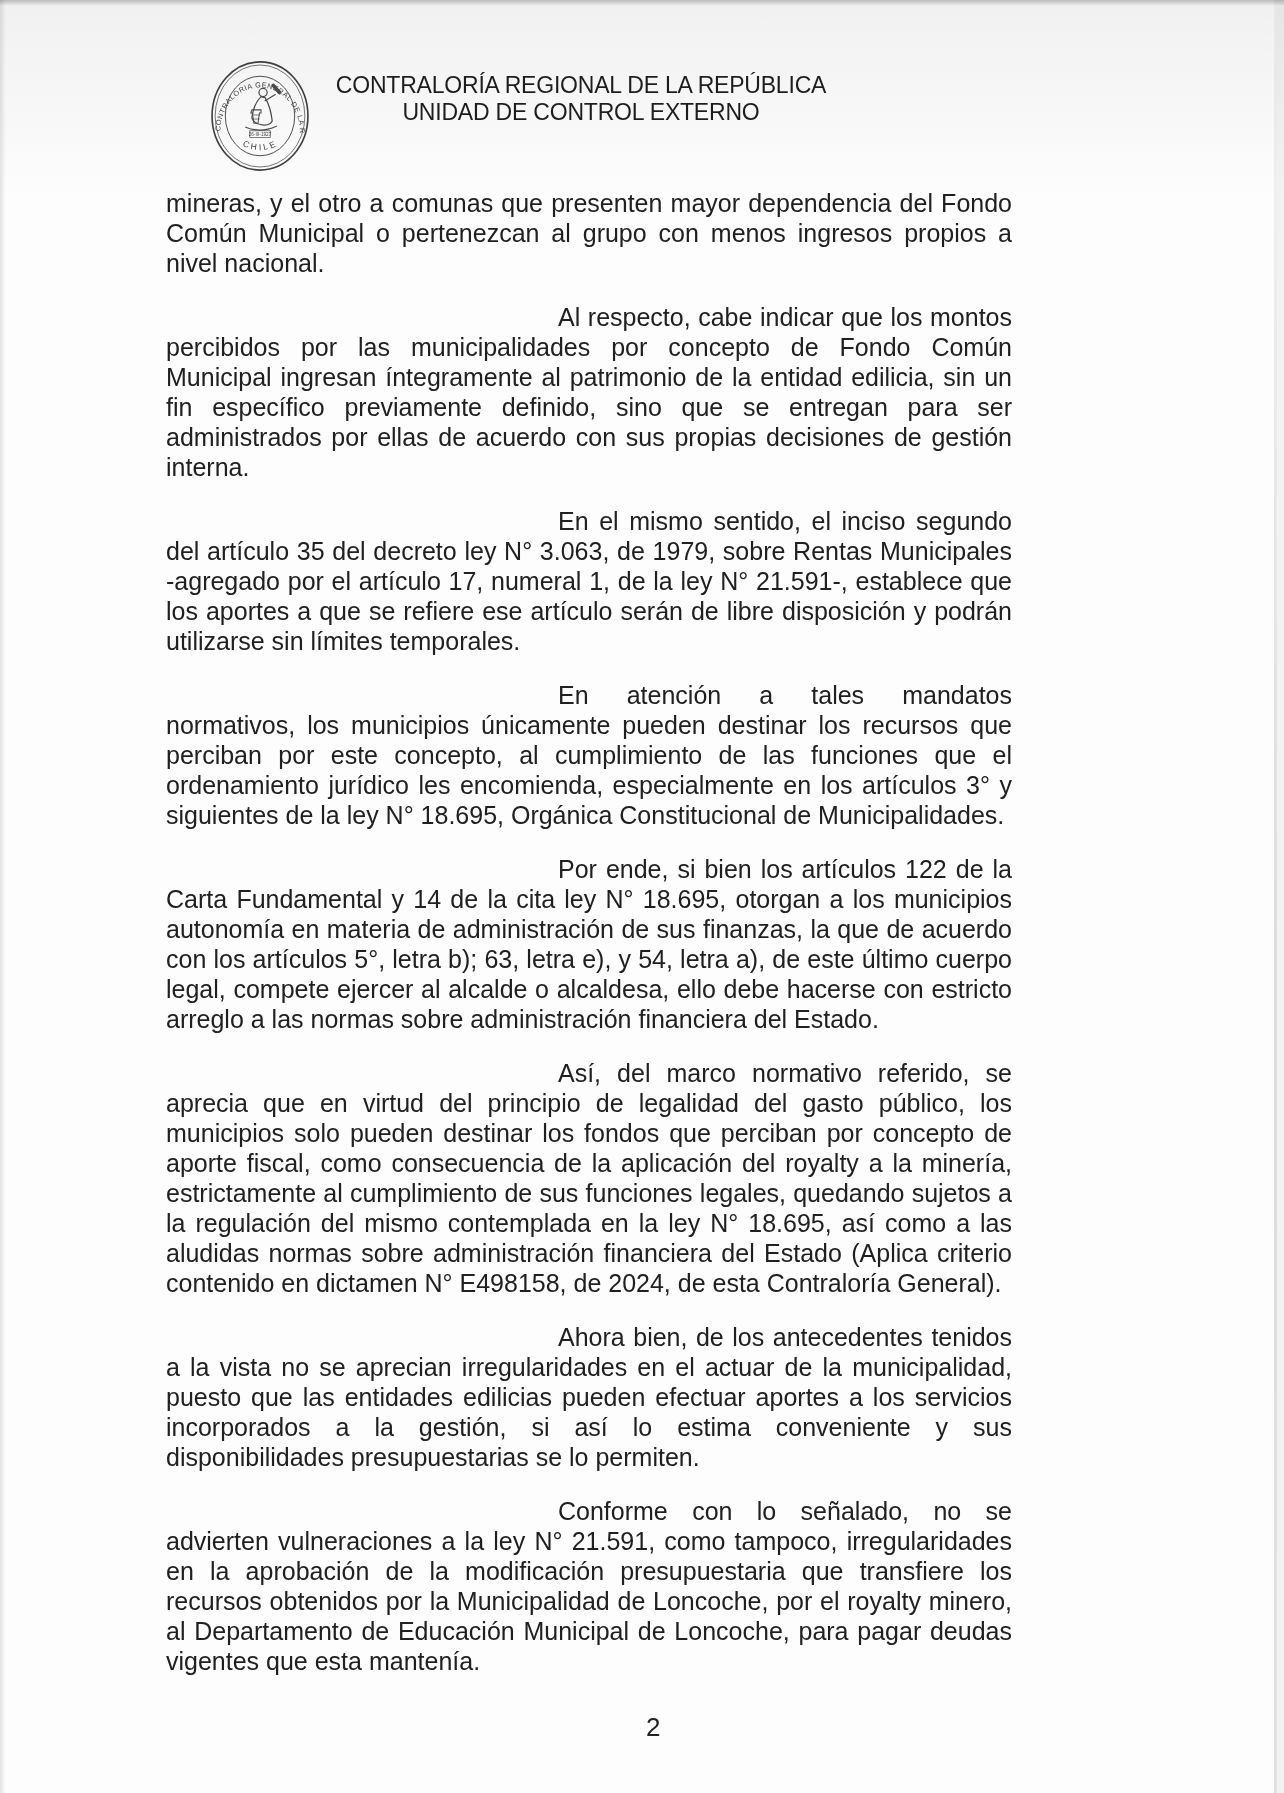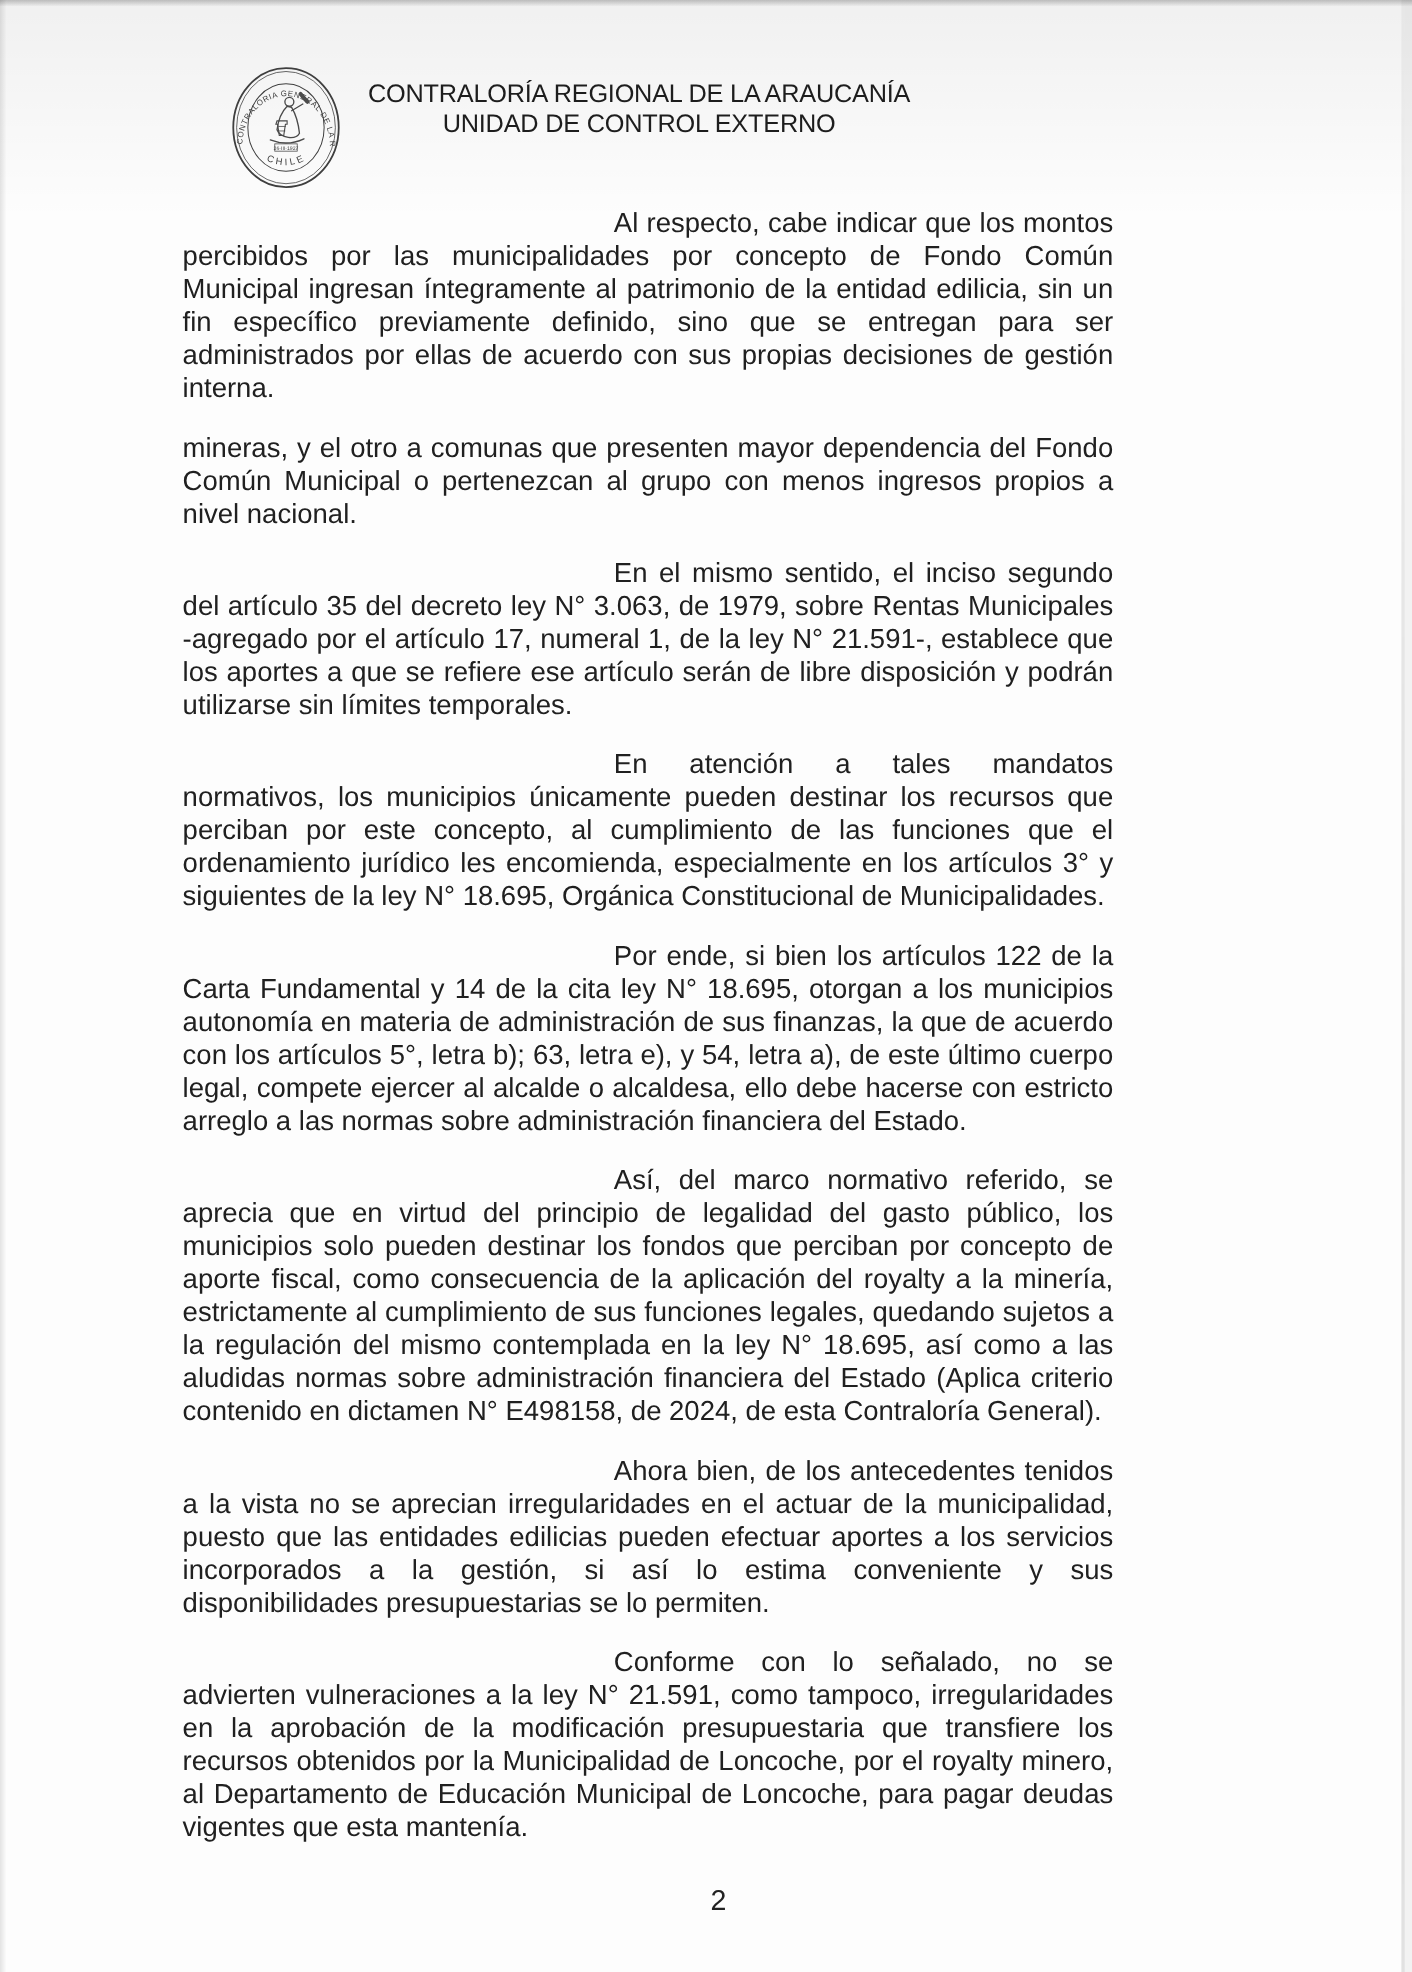--- a/index.html
+++ b/index.html
@@ -145,28 +145,28 @@
       </g>
       <rect x="40" y="70.5" width="20" height="6.5" fill="none" stroke="#4a4a4a" stroke-width="0.7"></rect>
       <text x="50" y="75.6" text-anchor="middle" font-family="Liberation Sans, sans-serif" font-size="4.6" fill="#3f3f3f">26-III-1927</text>
       <path id="sealBottomPath" d="M 31,84 A 31,26 0 0 0 69,84" fill="none" stroke="none"></path>
       <text font-family="Liberation Sans, sans-serif" font-size="8.4" letter-spacing="2.4" fill="#3f3f3f">
         <textPath href="#sealBottomPath" startOffset="2">CHILE</textPath>
       </text>
     </svg>
 
     <div class="header-text">
-      <div class="header-line-2">CONTRALORÍA REGIONAL DE LA ARAUCANÍA</div>
+      <div class="header-line-2">CONTRALORÍA REGIONAL DE LA REPÚBLICA</div>
       <div class="header-line-3">UNIDAD DE CONTROL EXTERNO</div>
     </div>
   </header>
 
   <main class="doc-body" id="document-body">
+      <p class="body-paragraph">mineras, y el otro a comunas que presenten mayor dependencia del Fondo Común Municipal o pertenezcan al grupo con menos ingresos propios a nivel nacional.</p>
       <p class="body-paragraph indented">Al respecto, cabe indicar que los montos percibidos por las municipalidades por concepto de Fondo Común Municipal ingresan íntegramente al patrimonio de la entidad edilicia, sin un fin específico previamente definido, sino que se entregan para ser administrados por ellas de acuerdo con sus propias decisiones de gestión interna.</p>
-      <p class="body-paragraph">mineras, y el otro a comunas que presenten mayor dependencia del Fondo Común Municipal o pertenezcan al grupo con menos ingresos propios a nivel nacional.</p>
       <p class="body-paragraph indented">En el mismo sentido, el inciso segundo del artículo 35 del decreto ley N° 3.063, de 1979, sobre Rentas Municipales -agregado por el artículo 17, numeral 1, de la ley N° 21.591-, establece que los aportes a que se refiere ese artículo serán de libre disposición y podrán utilizarse sin límites temporales.</p>
       <p class="body-paragraph indented">En atención a tales mandatos normativos, los municipios únicamente pueden destinar los recursos que perciban por este concepto, al cumplimiento de las funciones que el ordenamiento jurídico les encomienda, especialmente en los artículos 3° y siguientes de la ley N° 18.695, Orgánica Constitucional de Municipalidades.</p>
       <p class="body-paragraph indented">Por ende, si bien los artículos 122 de la Carta Fundamental y 14 de la cita ley N° 18.695, otorgan a los municipios autonomía en materia de administración de sus finanzas, la que de acuerdo con los artículos 5°, letra b); 63, letra e), y 54, letra a), de este último cuerpo legal, compete ejercer al alcalde o alcaldesa, ello debe hacerse con estricto arreglo a las normas sobre administración financiera del Estado.</p>
       <p class="body-paragraph indented">Así, del marco normativo referido, se aprecia que en virtud del principio de legalidad del gasto público, los municipios solo pueden destinar los fondos que perciban por concepto de aporte fiscal, como consecuencia de la aplicación del royalty a la minería, estrictamente al cumplimiento de sus funciones legales, quedando sujetos a la regulación del mismo contemplada en la ley N° 18.695, así como a las aludidas normas sobre administración financiera del Estado (Aplica criterio contenido en dictamen N° E498158, de 2024, de esta Contraloría General).</p>
       <p class="body-paragraph indented">Ahora bien, de los antecedentes tenidos a la vista no se aprecian irregularidades en el actuar de la municipalidad, puesto que las entidades edilicias pueden efectuar aportes a los servicios incorporados a la gestión, si así lo estima conveniente y sus disponibilidades presupuestarias se lo permiten.</p>
       <p class="body-paragraph indented">Conforme con lo señalado, no se advierten vulneraciones a la ley N° 21.591, como tampoco, irregularidades en la aprobación de la modificación presupuestaria que transfiere los recursos obtenidos por la Municipalidad de Loncoche, por el royalty minero, al Departamento de Educación Municipal de Loncoche, para pagar deudas vigentes que esta mantenía.</p>
     </main>
 
   <div class="page-number">2</div>
 </div>

